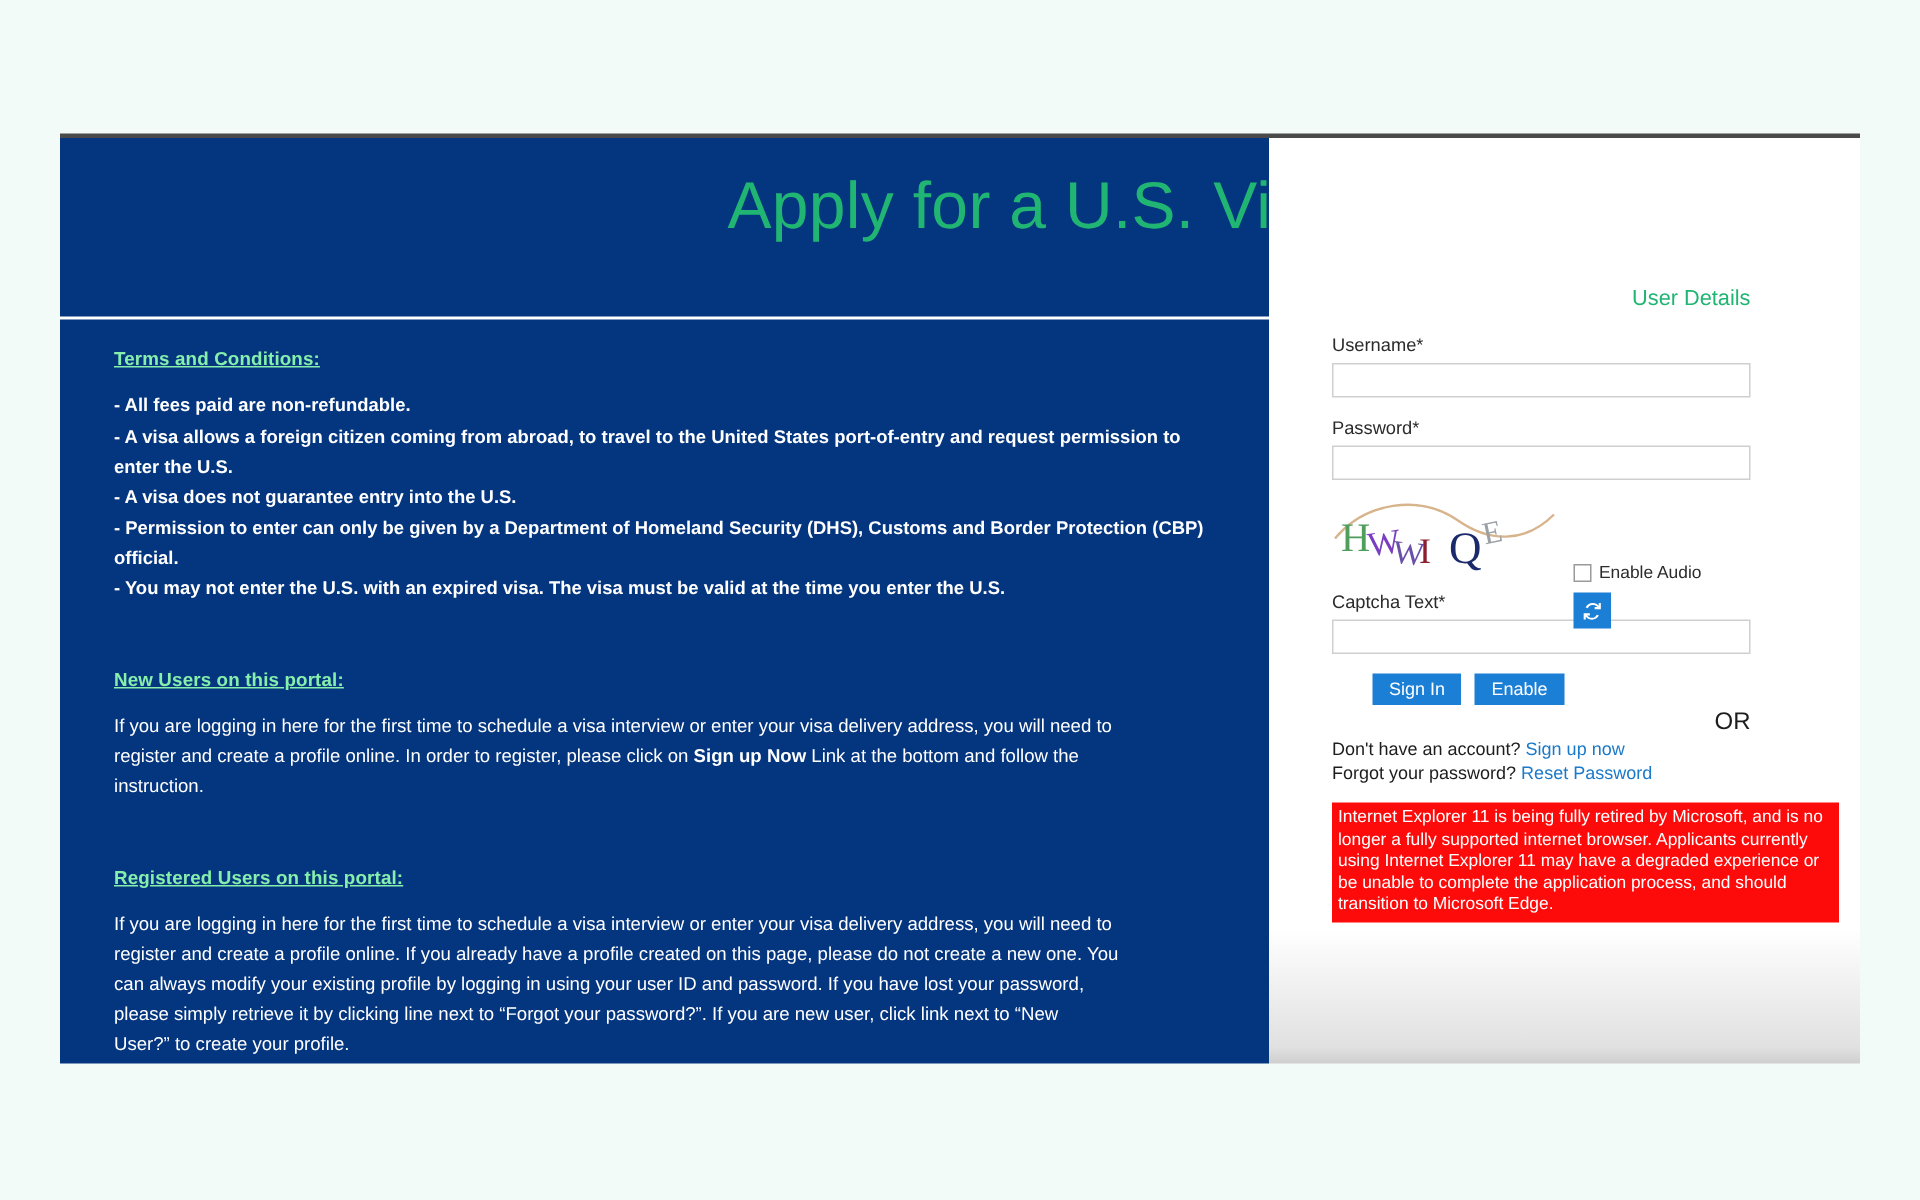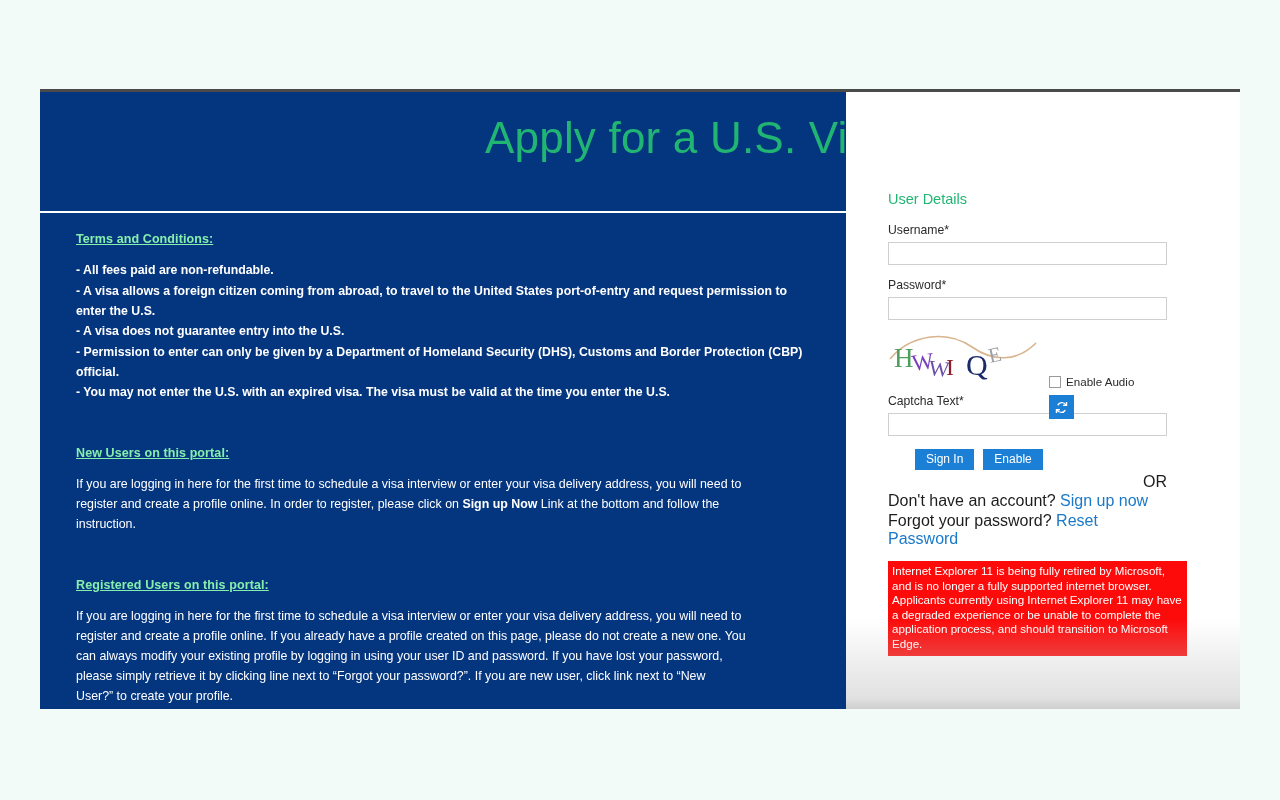--- a/index.html
+++ b/index.html
@@ -111,21 +111,21 @@
 
   .form-wrap {
     position: absolute;
     left: 42px; top: 99px;
     width: 279px;
   }
 
   .form-title {
     color: #21b573;
     font-size: 14.5px;
-    text-align: left;
+    text-align: right;
     margin: 0 0 16px 0;
     font-weight: 400;
   }
 
   .field-label {
     color: #2b2b2b;
     font-size: 12.2px;
     margin: 0 0 5px 0;
   }
   .text-input {
@@ -204,33 +204,33 @@
     line-height: 21px;
   }
 
   .or-text {
     font-size: 16px;
     color: #1d1d1d;
     margin: 0 0 1px 0;
     text-align: right;
   }
   .link-line {
-    font-size: 16px;
+    font-size: 12px;
     color: #1d1d1d;
     margin: 0 0 2px 0;
   }
   .link {
     color: #1a79c9;
     text-decoration: none;
     cursor: pointer;
   }
 
   .alert-box {
     margin-top: 13px;
-    width: 299px;
+    width: 338px;
     background: #fd0b0b;
     color: #ffffff;
     font-size: 11.6px;
     line-height: 14.6px;
     padding: 3px 4px 4px 4px;
   }
 </style>
 </head>
 <body>
 

